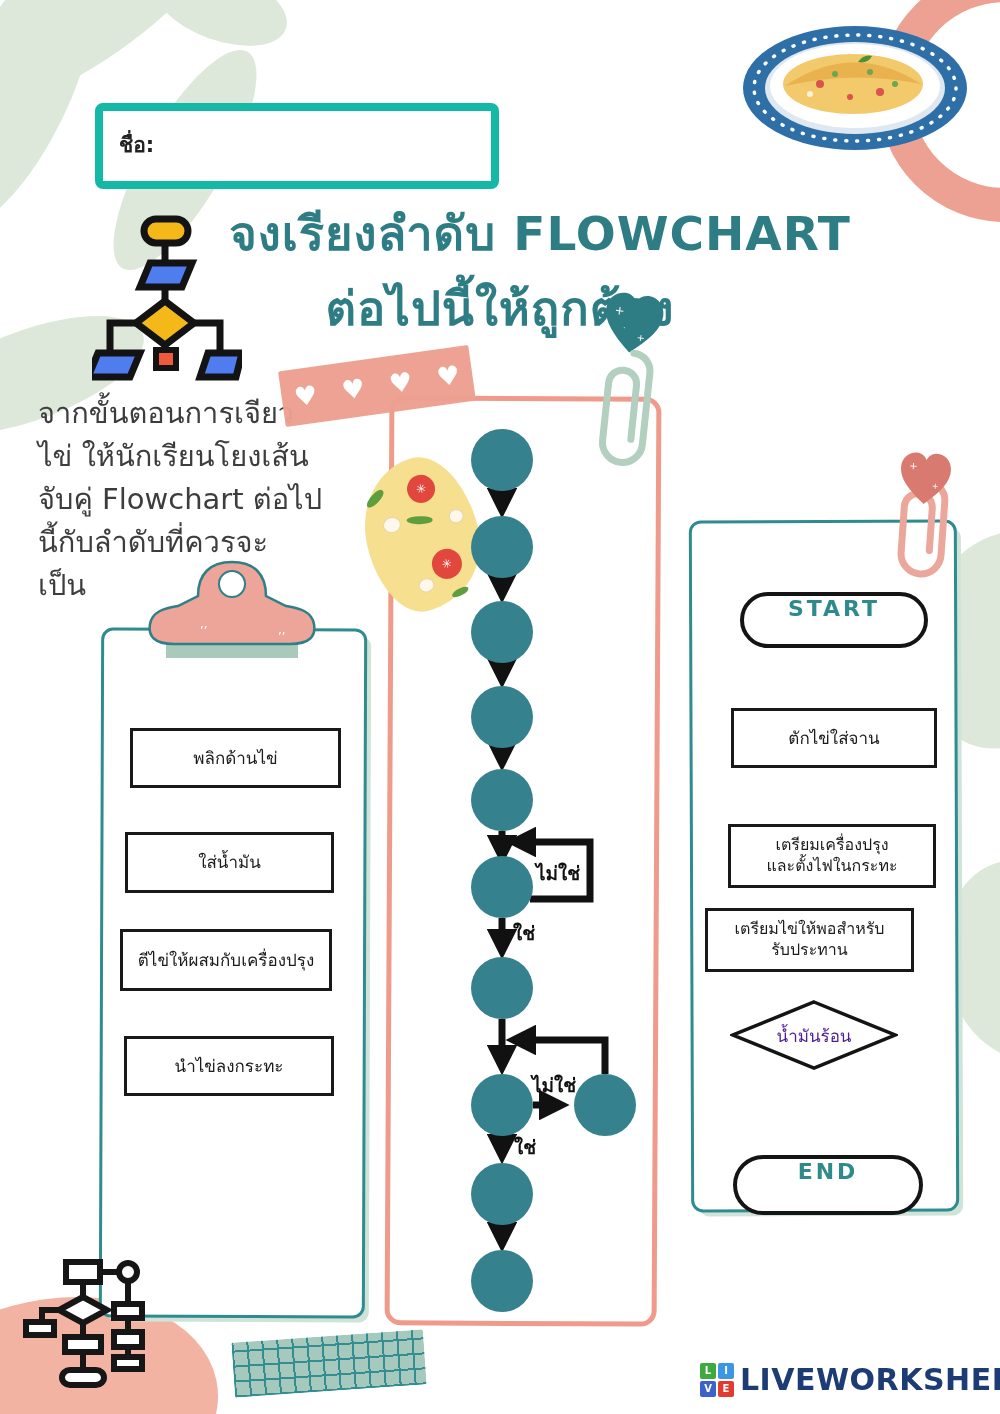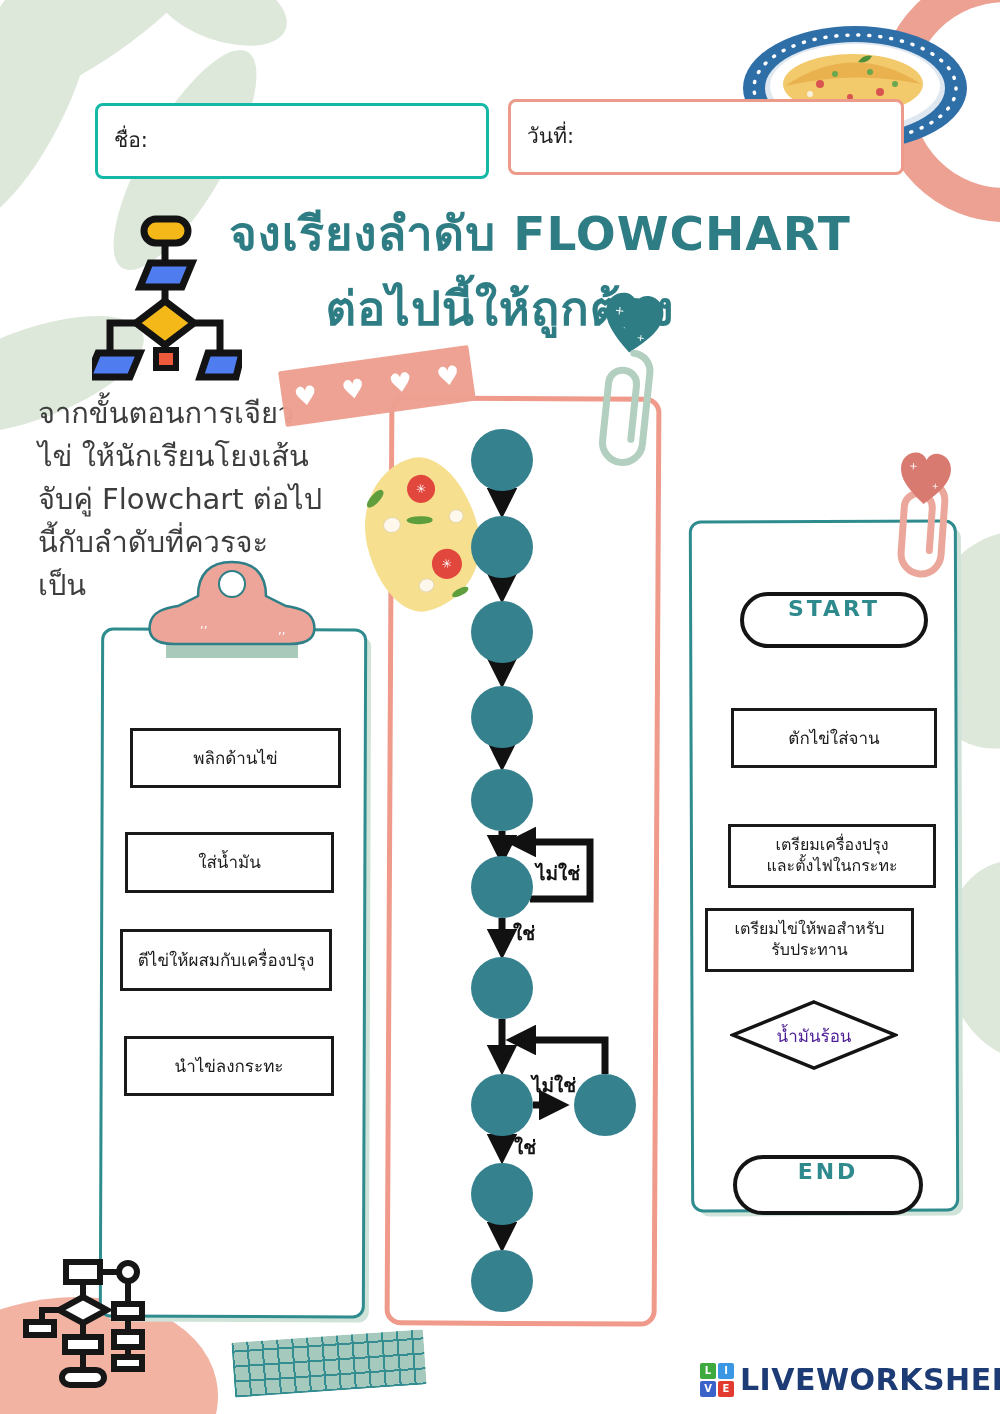--- a/index.html
+++ b/index.html
@@ -5,21 +5,21 @@
   html,body{margin:0;padding:0;}
   .page{position:relative;width:1000px;height:1414px;background:#ffffff;overflow:hidden;
         font-family:"DejaVu Sans","Liberation Sans",sans-serif;color:#222;}
   .abs{position:absolute;}
   
   .blob{position:absolute;background:#dde8da;border-radius:50%;}
   .blob.salmon{background:#f2b3a3;}
   
   .field{position:absolute;background:#fff;border-radius:8px;font-size:21px;color:#222;}
   .field .flabel{display:block;padding:17px 0 0 16px;}
-  .field.name{border:3px solid #14b8a6;}
+  .field.name{border:8px solid #14b8a6;font-weight:bold;}
   .field.date{border:3px solid #ec9a89;}
   
   .title{position:absolute;color:#2e7d85;font-weight:700;text-align:center;letter-spacing:1px;line-height:1.1;}
   
   .instr{position:absolute;font-size:29px;line-height:1.48;color:#3d3d3d;white-space:pre-line;}
   .prelines{white-space:pre-line;}
   
   .panel{position:absolute;background:#fff;}
   .panel.teal{border:3px solid #2e8b8e;border-radius:12px;box-shadow:6px 6px 0 -2px #cfe3d8;}
   .panel.salmon{border:5px solid #ef9a8a;border-radius:16px;}
@@ -83,24 +83,20 @@
     <circle cx="110" cy="75" r="3" fill="#d9534f"></circle>
     <circle cx="95" cy="52" r="3" fill="#6aa84f"></circle>
       <circle cx="130" cy="50" r="3" fill="#6aa84f"></circle>
     <circle cx="155" cy="62" r="3" fill="#6aa84f"></circle>
       <circle cx="70" cy="72" r="3" fill="#f7f1df"></circle>
     <path d="M118 40 q6 -8 14 -6 q-4 8 -14 6 Z" fill="#4e8f3a"></path>
   </svg>
 
   <div class="field name" style="left:95px;top:103px;width:388px;height:70px;">
     <span class="flabel">ชื่อ:</span>
-    <span></span>
-  </div>
-  <div class="field date" style="left:508px;top:99px;width:390px;height:70px;">
-    <span class="flabel">วันที่:</span>
     <span></span>
   </div>
 
   <svg class="abs" style="left:92px;top:205px;" width="150" height="180" viewBox="0 0 150 180">
     <g stroke="#131313" stroke-width="7" fill="none">
       <line x1="73" y1="35" x2="73" y2="58"></line>
       <line x1="73" y1="82" x2="73" y2="100"></line>
       <path d="M50 118 L18 118 L18 152"></path>
       <path d="M98 118 L128 118 L128 152"></path>
       <line x1="73" y1="138" x2="73" y2="158"></line>

